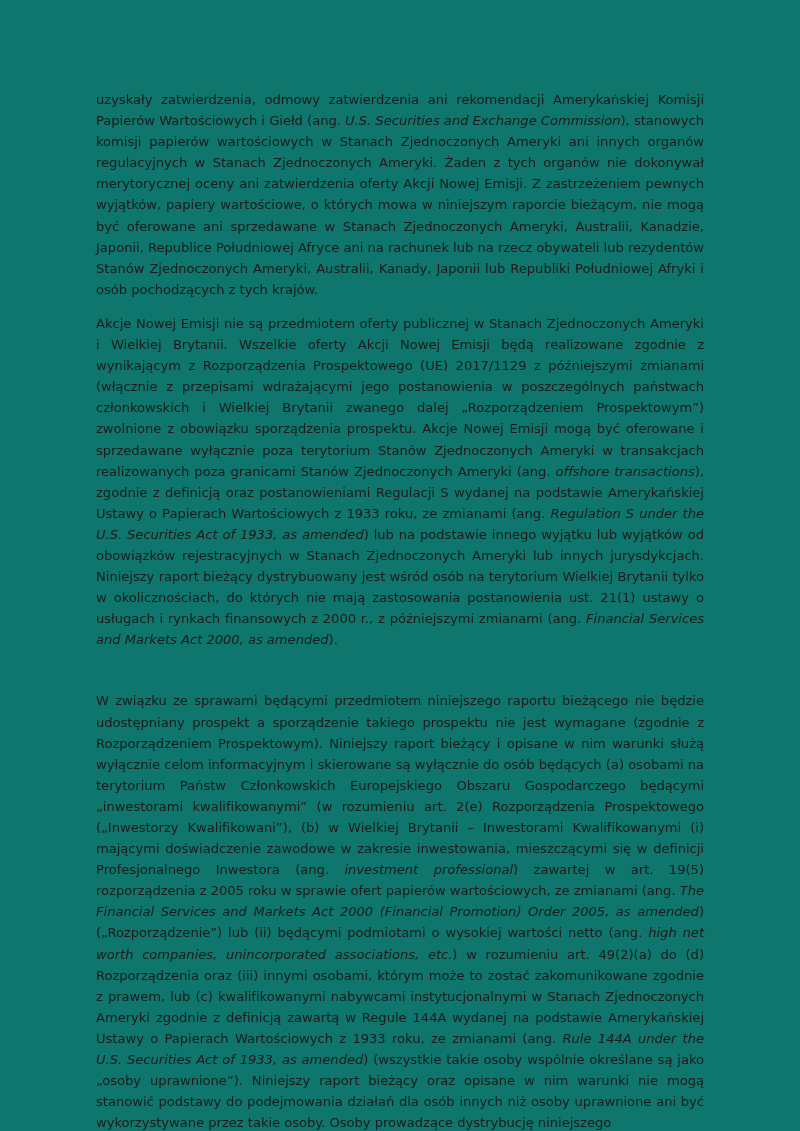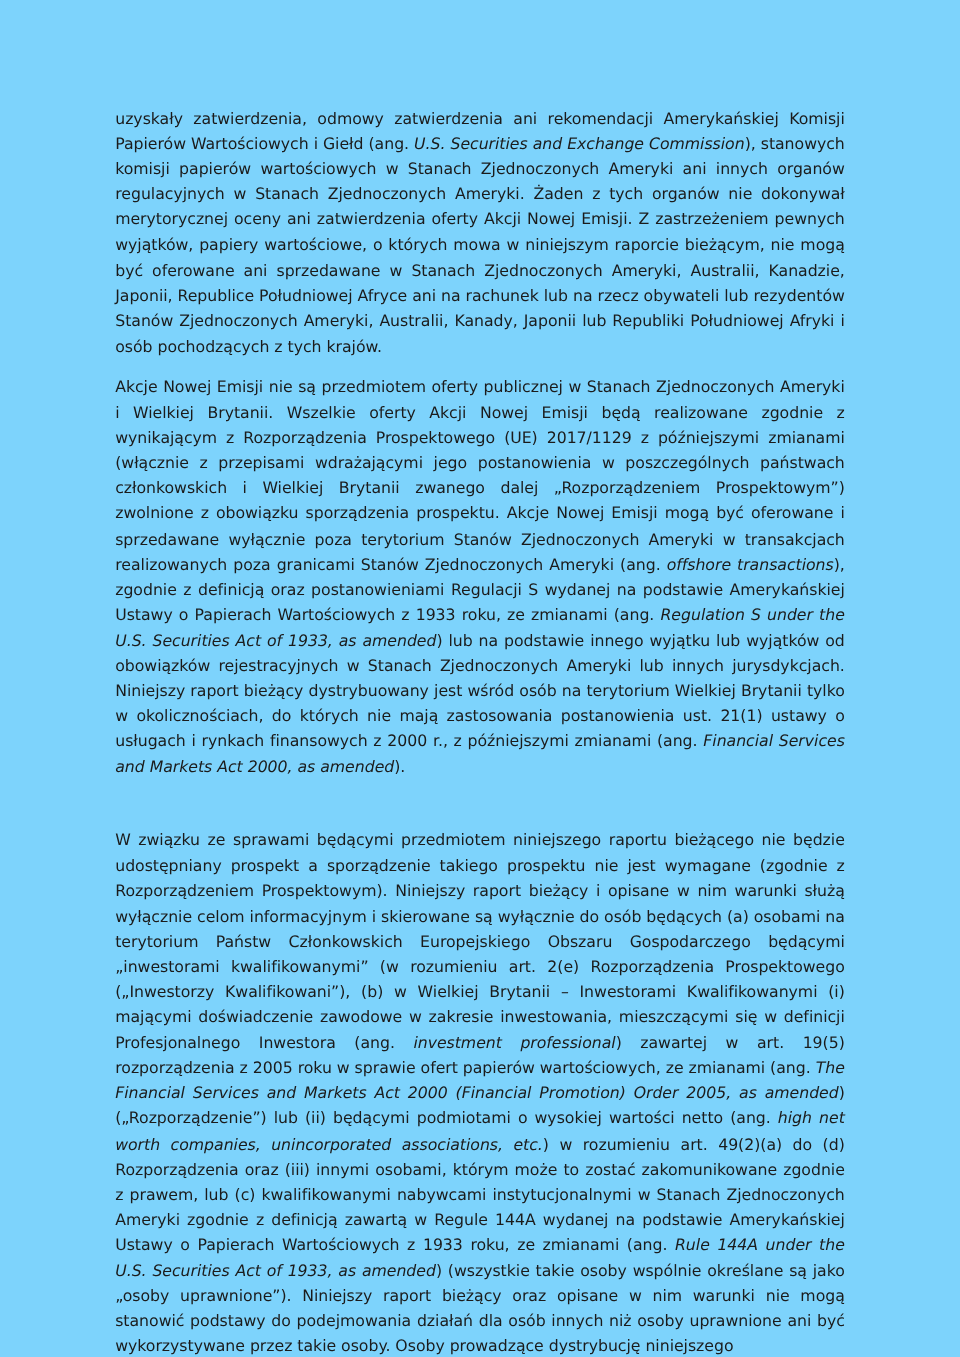--- a/index.html
+++ b/index.html
@@ -8,21 +8,21 @@
     padding: 0;
     background: #ffffff;
   }
   body {
     font-family: "DejaVu Sans", "Liberation Sans", sans-serif;
   }
   .page {
     position: relative;
     width: 800px;
     height: 1131px;
-    background: #7dd3fc;
+    background: #0f766e;
     overflow: hidden;
     box-sizing: border-box;
   }
   .text-column {
     position: absolute;
     left: 96px;
     top: 89px;
     width: 608px;
   }
   .para {

